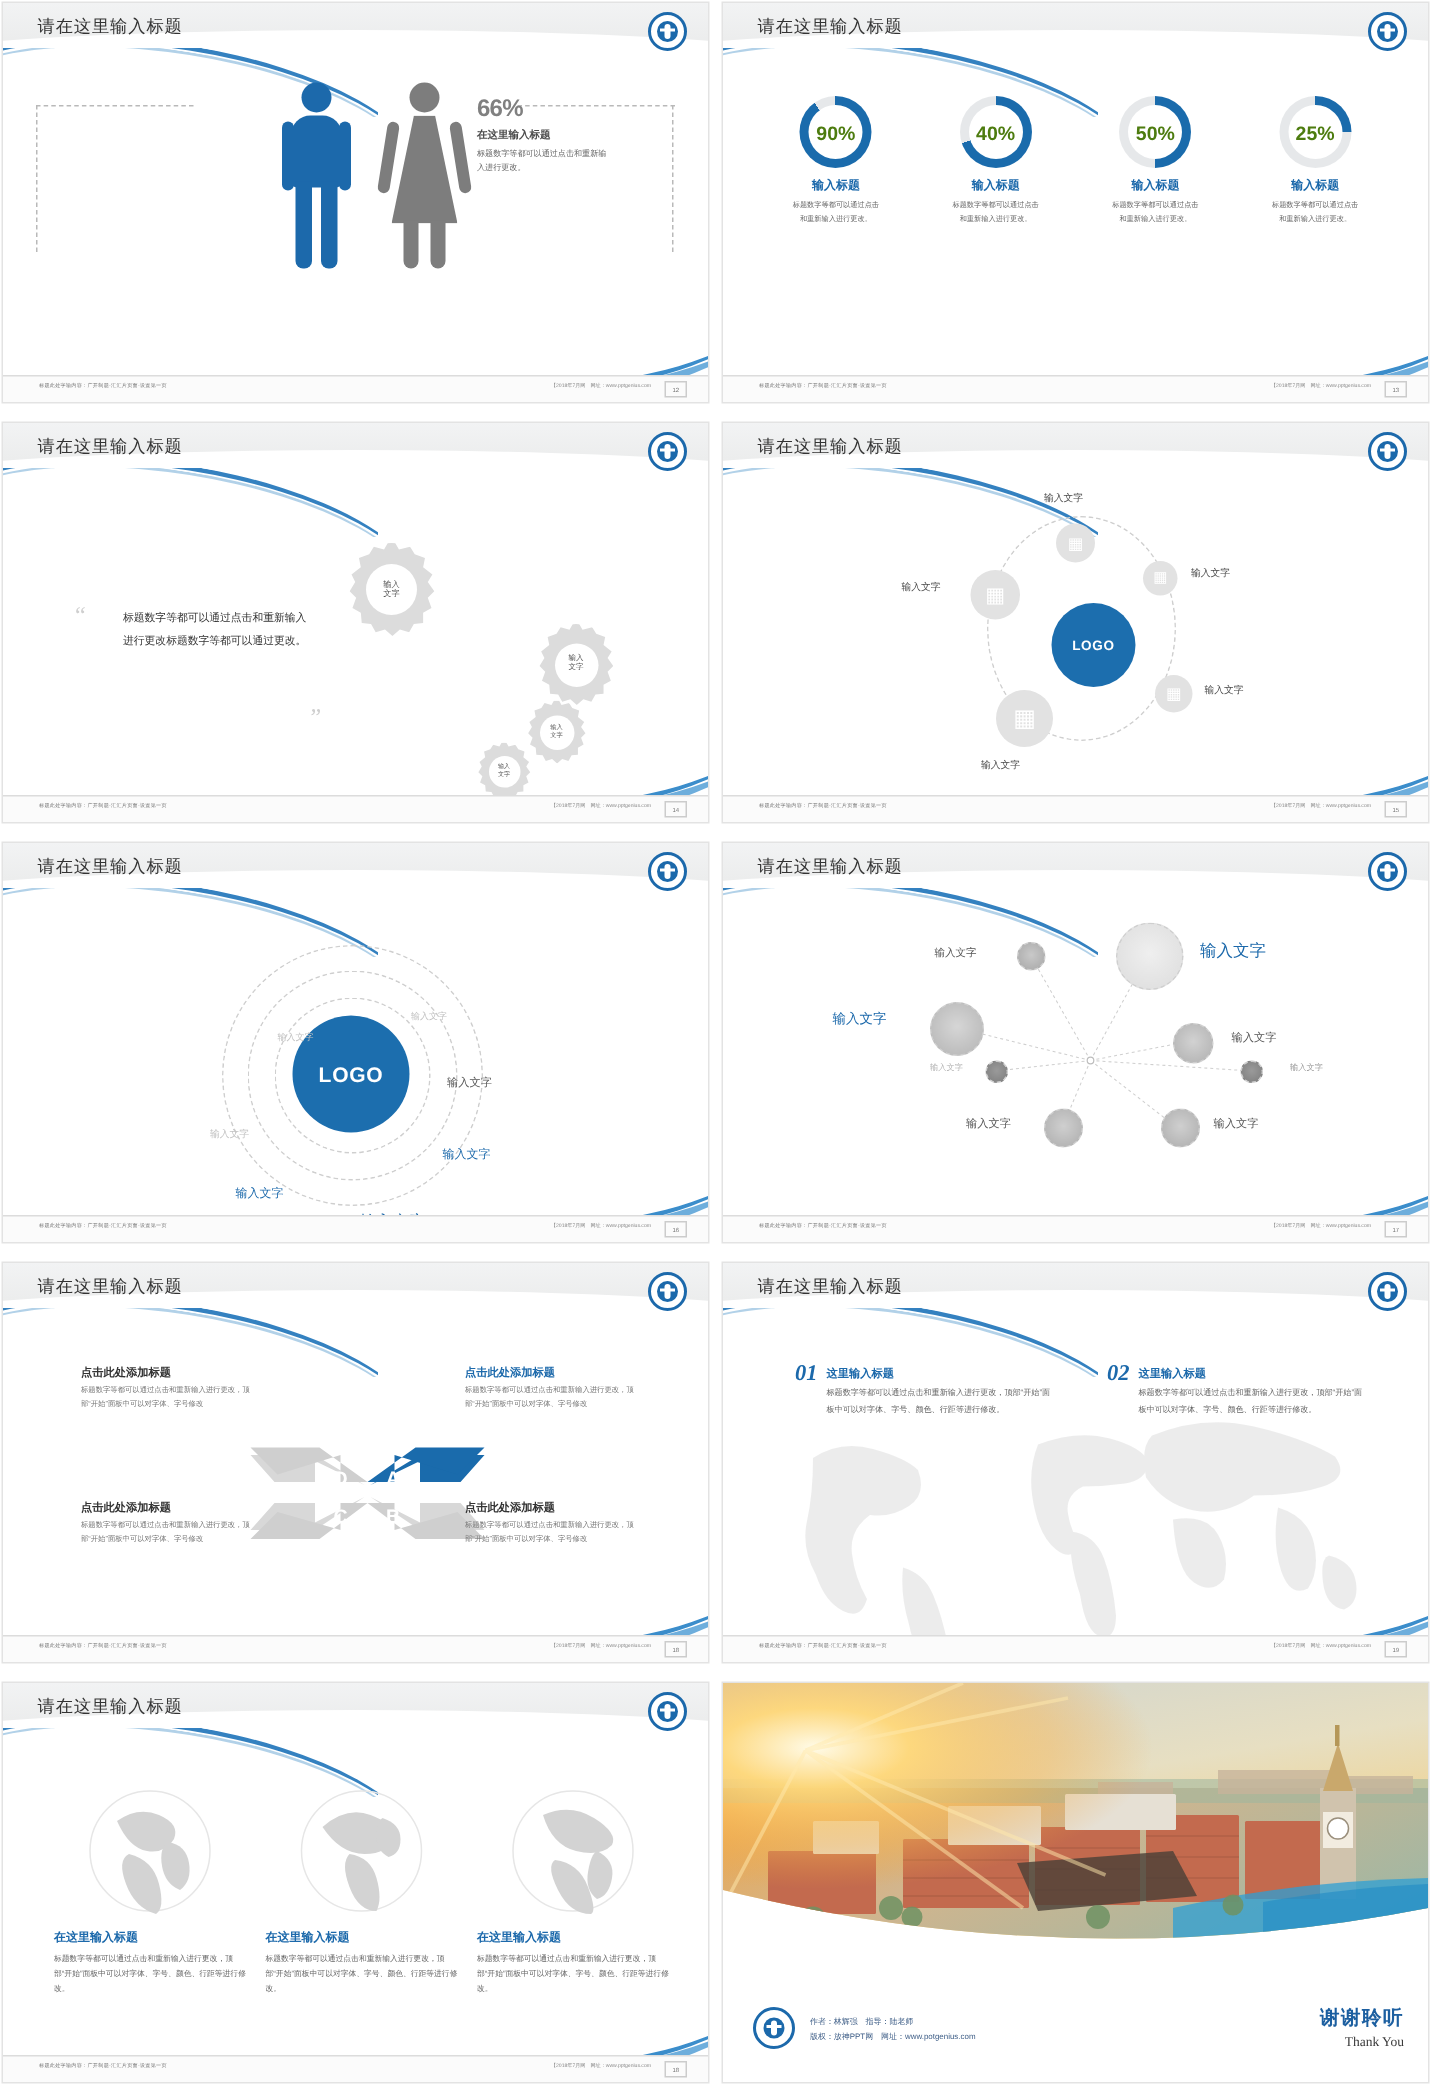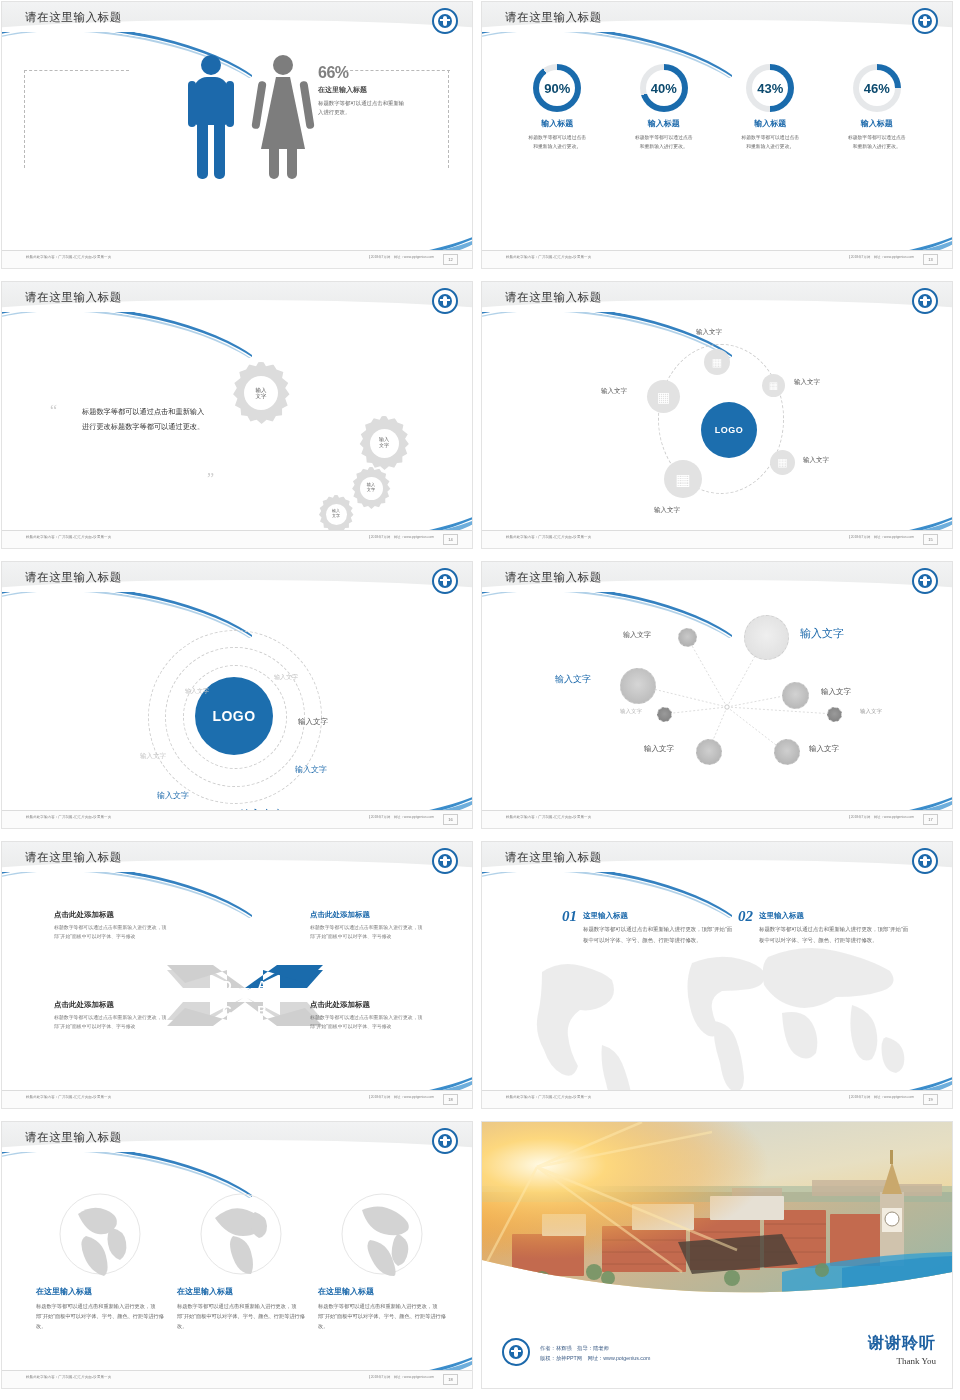--- a/index.html
+++ b/index.html
@@ -52,42 +52,42 @@
   .pct.blue{color:#1c69ab;} .pct.gray{color:#808080;}
   .sub{font-size:7px;font-weight:700;margin-top:3px;}
   .sub.blue{color:#1c69ab;} .sub.gray{color:#4c4c4c;}
   .body-s{font-size:5.4px;color:#666;line-height:1.75;margin-top:4px;}
   .person{position:absolute;}
   .person .head{border-radius:50%;}
   
   .donut{position:relative;width:48px;height:48px;border-radius:50%;}
   .donut .ring{position:absolute;inset:0;border-radius:50%;}
   .donut .hole{position:absolute;inset:6px;border-radius:50%;background:#fff;
-       display:flex;align-items:center;justify-content:center;font-size:13px;font-weight:700;color:#0c4a6e;}
+       display:flex;align-items:center;justify-content:center;font-size:13px;font-weight:700;color:#4d7c0f;}
   .d-lab{font-size:8px;font-weight:700;color:#1c69ab;margin-top:6px;}
   .d-txt{font-size:4.8px;color:#666;line-height:1.85;margin-top:5px;width:62px;}
   
   .gear{position:absolute;border-radius:50%;display:flex;align-items:center;justify-content:center;
         text-align:center;line-height:1.15;}
   
   .node{position:absolute;border-radius:50%;background:#e2e2e2;display:flex;align-items:center;justify-content:center;}
   .dashring{position:absolute;border:1px dashed #cfcfcf;border-radius:50%;}
   .logoC{position:absolute;border-radius:50%;background:#1c6eae;color:#fff;display:flex;
         align-items:center;justify-content:center;font-weight:700;letter-spacing:.5px;}
   .lbl{position:absolute;font-size:6.5px;color:#4a4a4a;white-space:nowrap;}
   
   .q-h{font-size:7.5px;font-weight:700;color:#333;}
   .q-h.blue{color:#1c69ab;}
   .q-b{font-size:4.9px;color:#777;line-height:1.85;margin-top:3px;}
   
   .num{font-size:15px;font-style:italic;font-weight:700;color:#1c69ab;font-family:"Liberation Serif",serif;}
   
   .photo{position:absolute;left:0;top:0;width:100%;height:196px;overflow:hidden;}
   .thx{position:absolute;right:16px;bottom:22px;text-align:right;}
-  .thx .cn{font-size:16px;font-weight:700;color:#1c5fa0;letter-spacing:1px;}
+  .thx .cn{font-size:13px;font-weight:700;color:#1c5fa0;letter-spacing:1px;}
   .thx .en{font-size:9px;color:#3a3a3a;margin-top:2px;font-family:"Liberation Serif",serif;}
   .cred{position:absolute;left:58px;bottom:24px;font-size:5.3px;color:#3d5d86;line-height:2.0;}
 </style>
 </head>
 <body>
 
 <div class="deck">
 
   <div class="cell">
   <div class="slide">
@@ -175,29 +175,29 @@
           <div class="donut" style="margin:0 auto;">
             <div class="ring" style="background:conic-gradient(#1a6bac 0deg 252deg,#e6e8ea 252deg 360deg);"></div>
             <div class="hole">40%</div>
           </div>
           <div class="d-lab">输入标题</div>
           <div class="d-txt" style="margin:5px auto 0;">标题数字等都可以通过点击和重新输入进行更改。</div>
         </div>
         <div style="width:76px;text-align:center;">
           <div class="donut" style="margin:0 auto;">
             <div class="ring" style="background:conic-gradient(#1a6bac 0deg 180deg,#e6e8ea 180deg 360deg);"></div>
-            <div class="hole">43%</div>
+            <div class="hole">50%</div>
           </div>
           <div class="d-lab">输入标题</div>
           <div class="d-txt" style="margin:5px auto 0;">标题数字等都可以通过点击和重新输入进行更改。</div>
         </div>
         <div style="width:76px;text-align:center;">
           <div class="donut" style="margin:0 auto;">
             <div class="ring" style="background:conic-gradient(#1a6bac 0deg 90deg,#e6e8ea 90deg 360deg);"></div>
-            <div class="hole">46%</div>
+            <div class="hole">25%</div>
           </div>
           <div class="d-lab">输入标题</div>
           <div class="d-txt" style="margin:5px auto 0;">标题数字等都可以通过点击和重新输入进行更改。</div>
         </div>
       </div>
     </div>
 
     <div class="wedge">
           <i></i>
           <i class="b"></i>
@@ -513,21 +513,21 @@
           <path d="M120 128 q14 4 20 18 t10 34 q-2 14-12 10 t-14-24 q-6-20-4-38z"></path>
           <path d="M210 46 q26-10 48-4 t26 16 q-2 12-16 14 t-28 2 q-12 6-10 18 t8 22 q-6 10-16 2 t-14-26 q-6-24 2-44z"></path>
           <path d="M232 104 q16 2 22 18 t8 38 q0 16-10 14 t-14-28 q-8-24-6-42z"></path>
           <path d="M286 40 q34-14 68-6 t54 20 q10 14-8 20 t-46 6 q-20 14-40 10 t-32-22 q-4-20 4-28z"></path>
           <path d="M300 96 q22-4 30 10 t4 30 q-8 10-20 2 t-14-42z"></path>
           <path d="M370 88 q20 6 24 24 t-4 30 q-12 6-18-12 t-2-42z"></path>
           <path d="M404 120 q16 4 18 18 t-8 18 q-12-2-14-18 t4-18z"></path>
         </g>
       </svg>
 
-      <div style="position:absolute;left:48px;top:26px;width:170px;display:flex;gap:6px;margin-left:32px;">
+      <div style="position:absolute;left:48px;top:26px;width:170px;display:flex;gap:6px;">
         <div class="num">01</div>
         <div style="padding-top:3px;">
           <div style="font-size:7.5px;font-weight:700;color:#1c69ab;">这里输入标题</div>
           <div style="font-size:5.4px;color:#666;line-height:1.95;margin-top:3px;width:152px;">标题数字等都可以通过点击和重新输入进行更改，顶部“开始”面板中可以对字体、字号、颜色、行距等进行修改。</div>
         </div>
       </div>
       <div style="position:absolute;left:256px;top:26px;width:170px;display:flex;gap:6px;">
         <div class="num">02</div>
         <div style="padding-top:3px;">
           <div style="font-size:7.5px;font-weight:700;color:#1c69ab;">这里输入标题</div>

